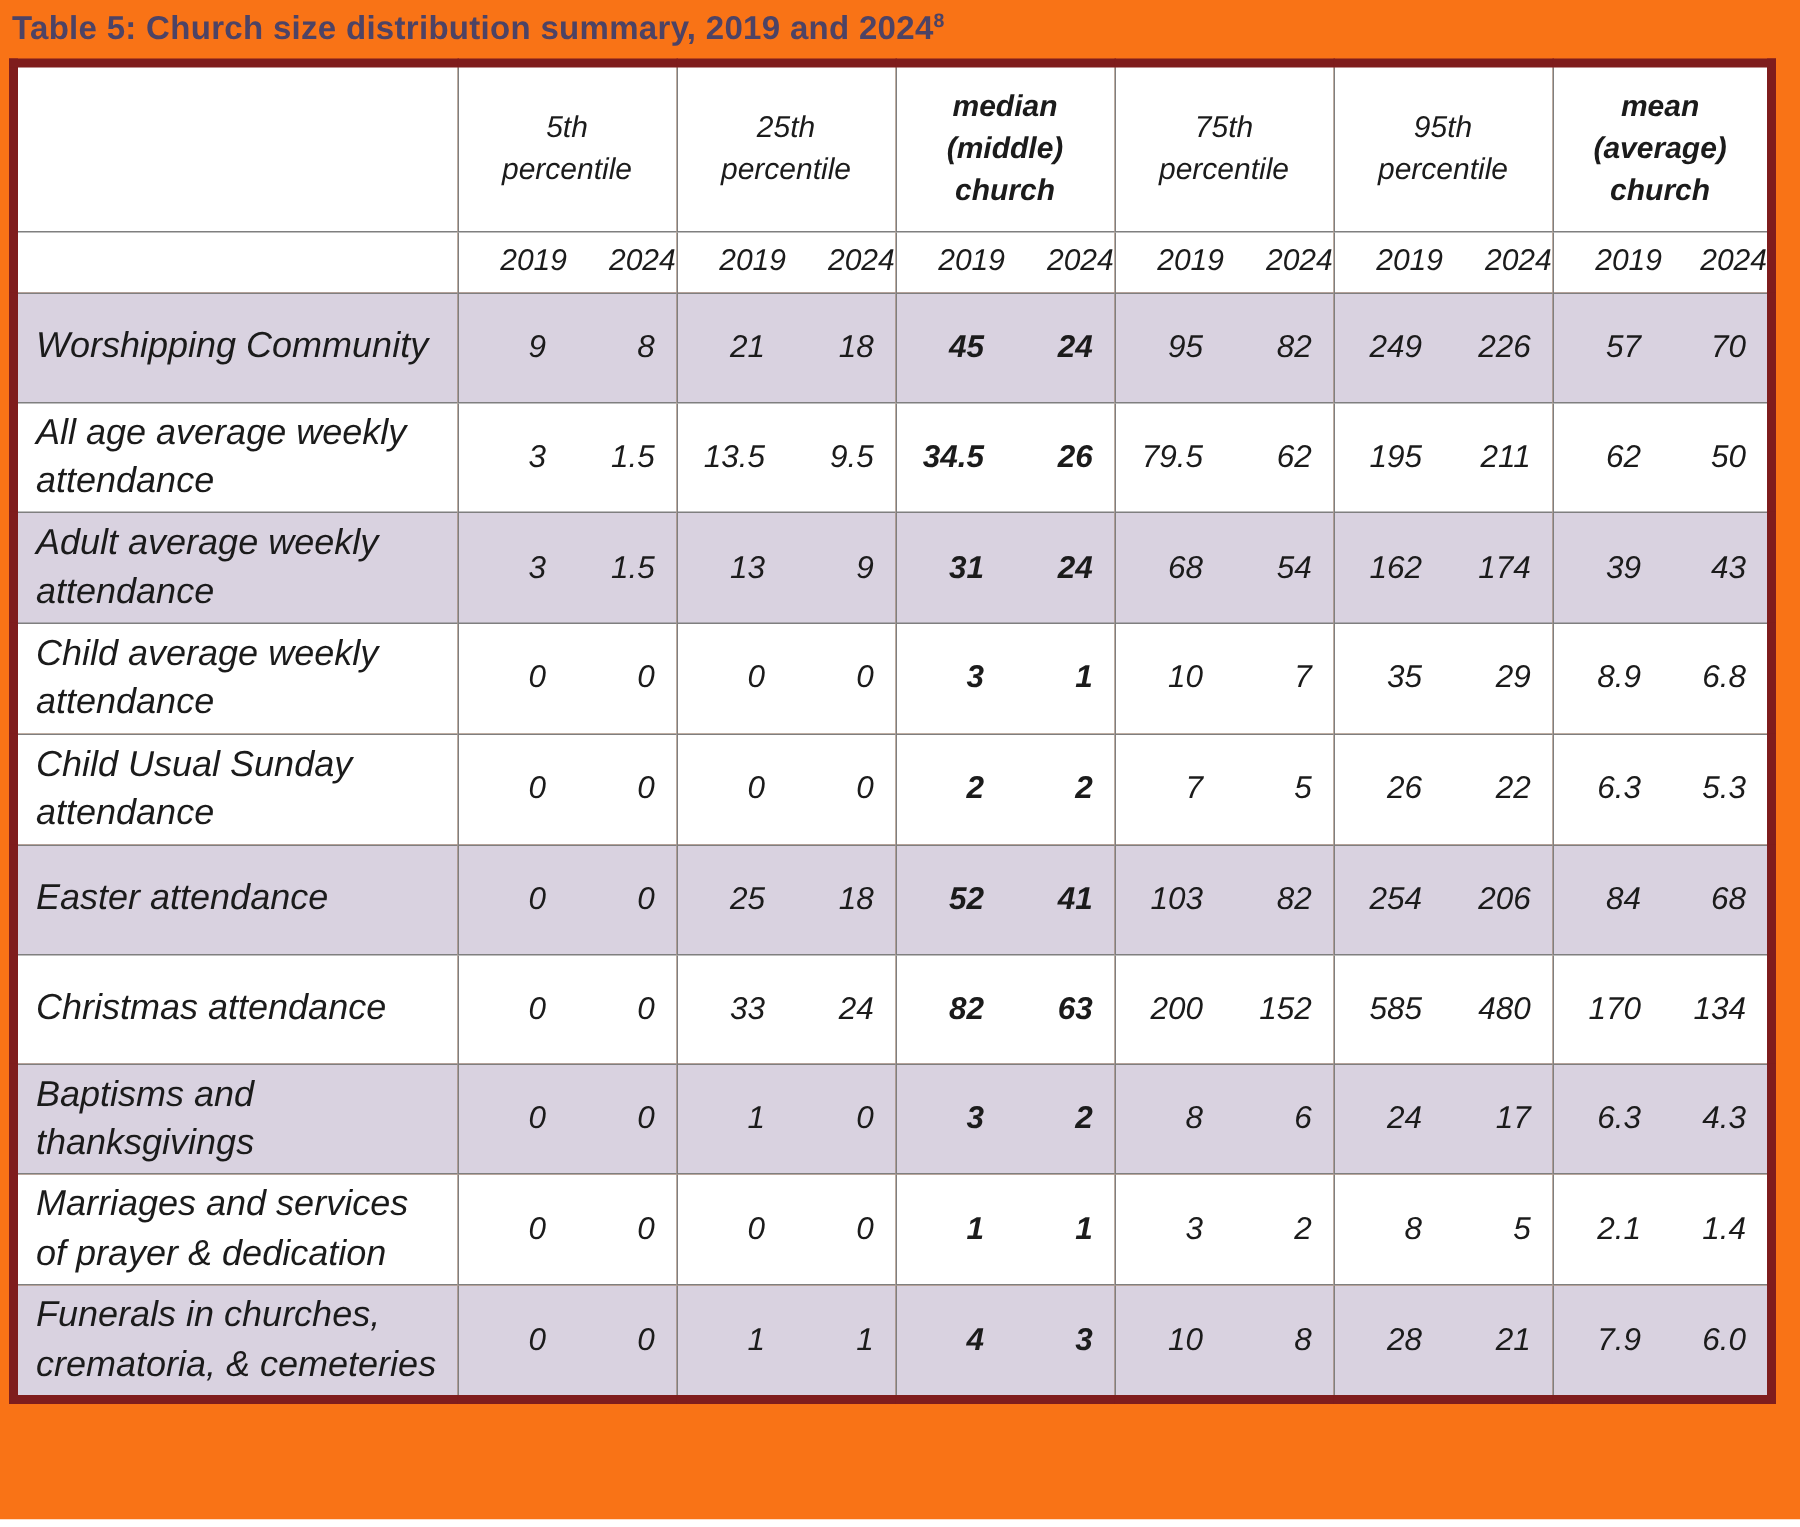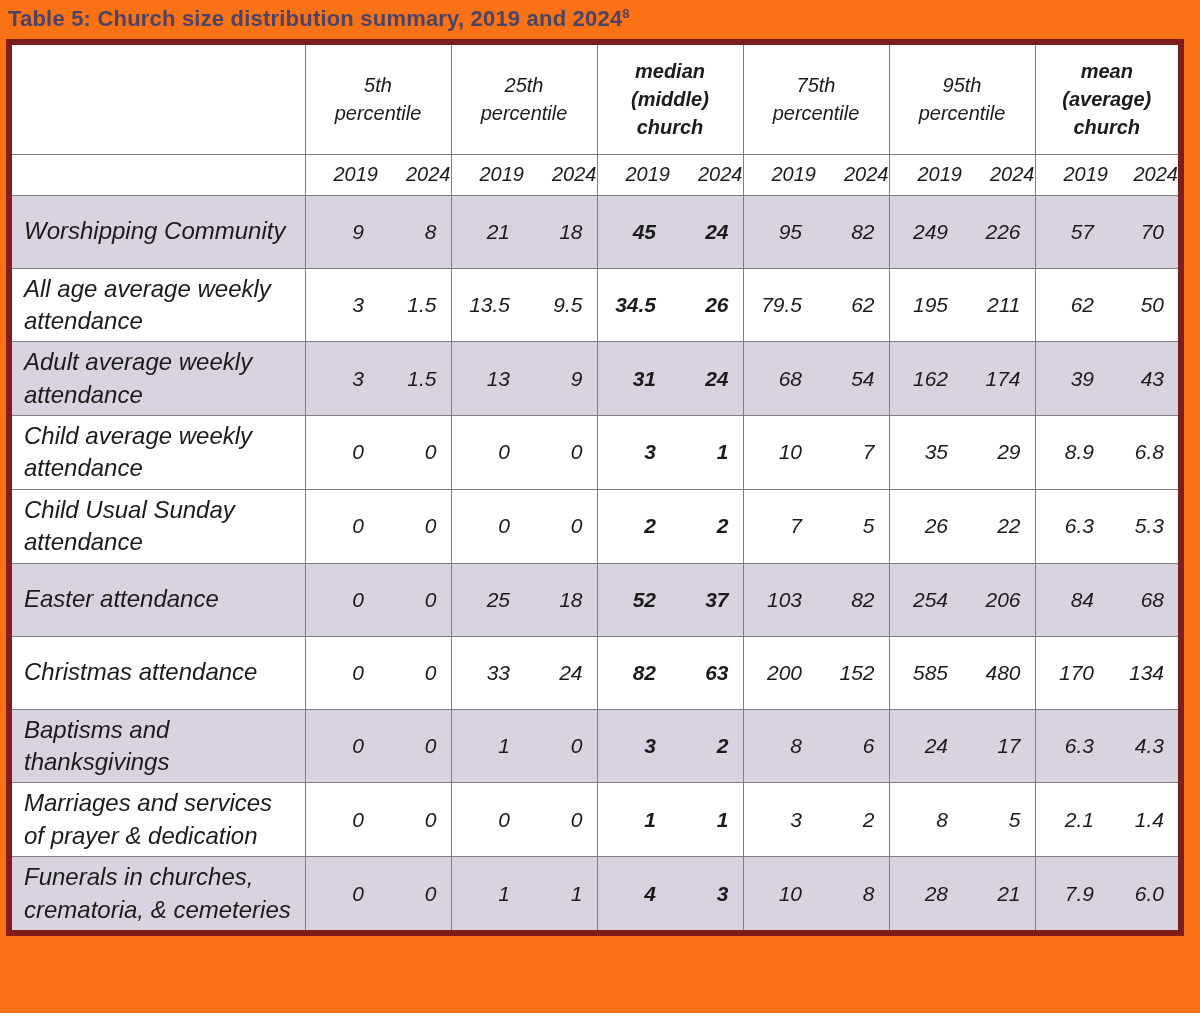--- a/index.html
+++ b/index.html
@@ -219,21 +219,21 @@
           <td class="value-cell group-start">6.3</td>
           <td class="value-cell">5.3</td>
         </tr>
         <tr class="data-row shaded">
           <td class="row-label">Easter attendance</td>
           <td class="value-cell group-start">0</td>
           <td class="value-cell">0</td>
           <td class="value-cell group-start">25</td>
           <td class="value-cell">18</td>
           <td class="value-cell group-start bold-col">52</td>
-          <td class="value-cell bold-col">37</td>
+          <td class="value-cell bold-col">41</td>
           <td class="value-cell group-start">103</td>
           <td class="value-cell">82</td>
           <td class="value-cell group-start">254</td>
           <td class="value-cell">206</td>
           <td class="value-cell group-start">84</td>
           <td class="value-cell">68</td>
         </tr>
         <tr class="data-row">
           <td class="row-label">Christmas attendance</td>
           <td class="value-cell group-start">0</td>

